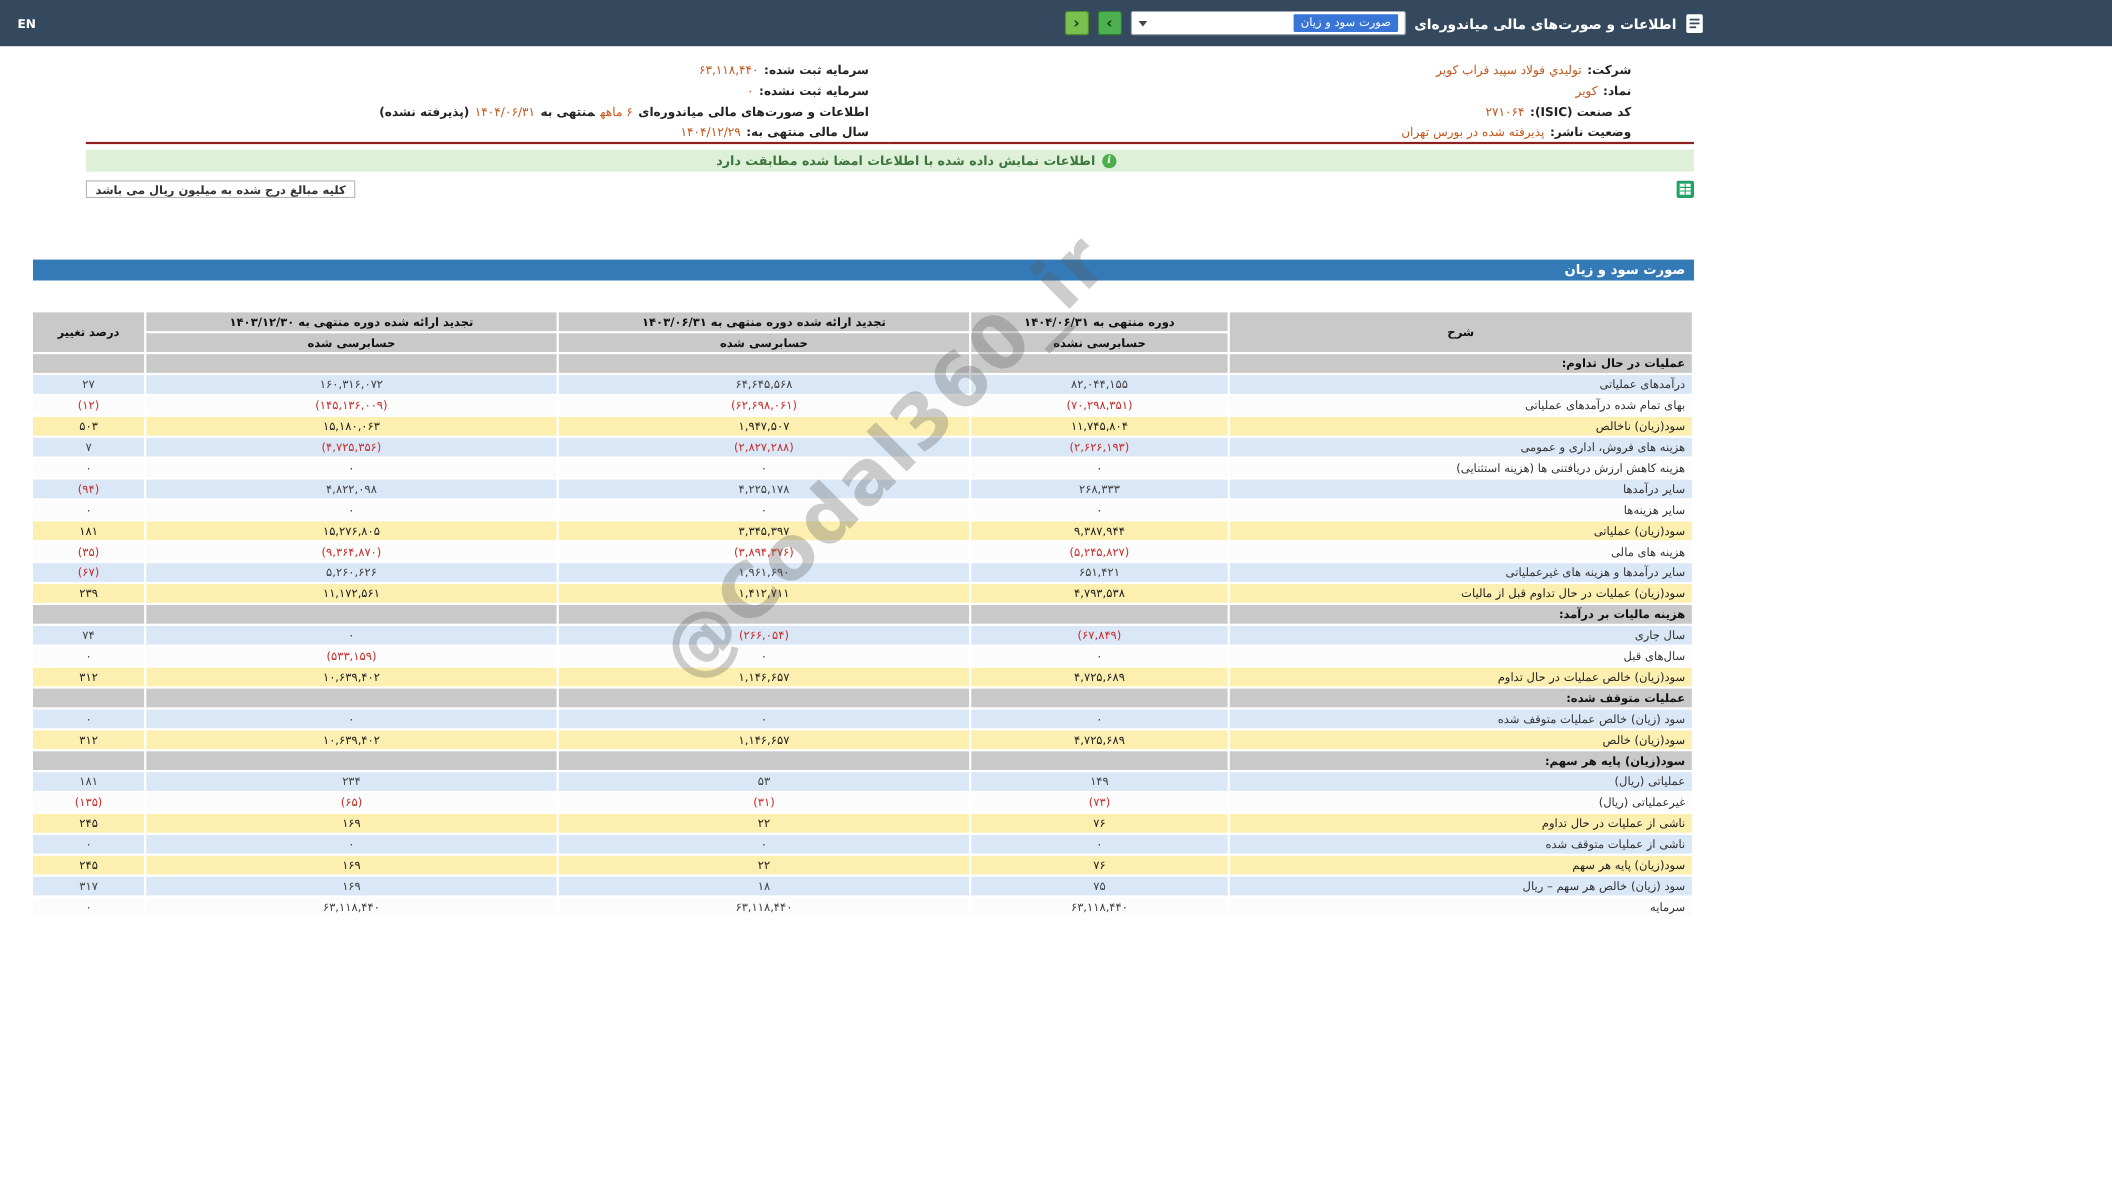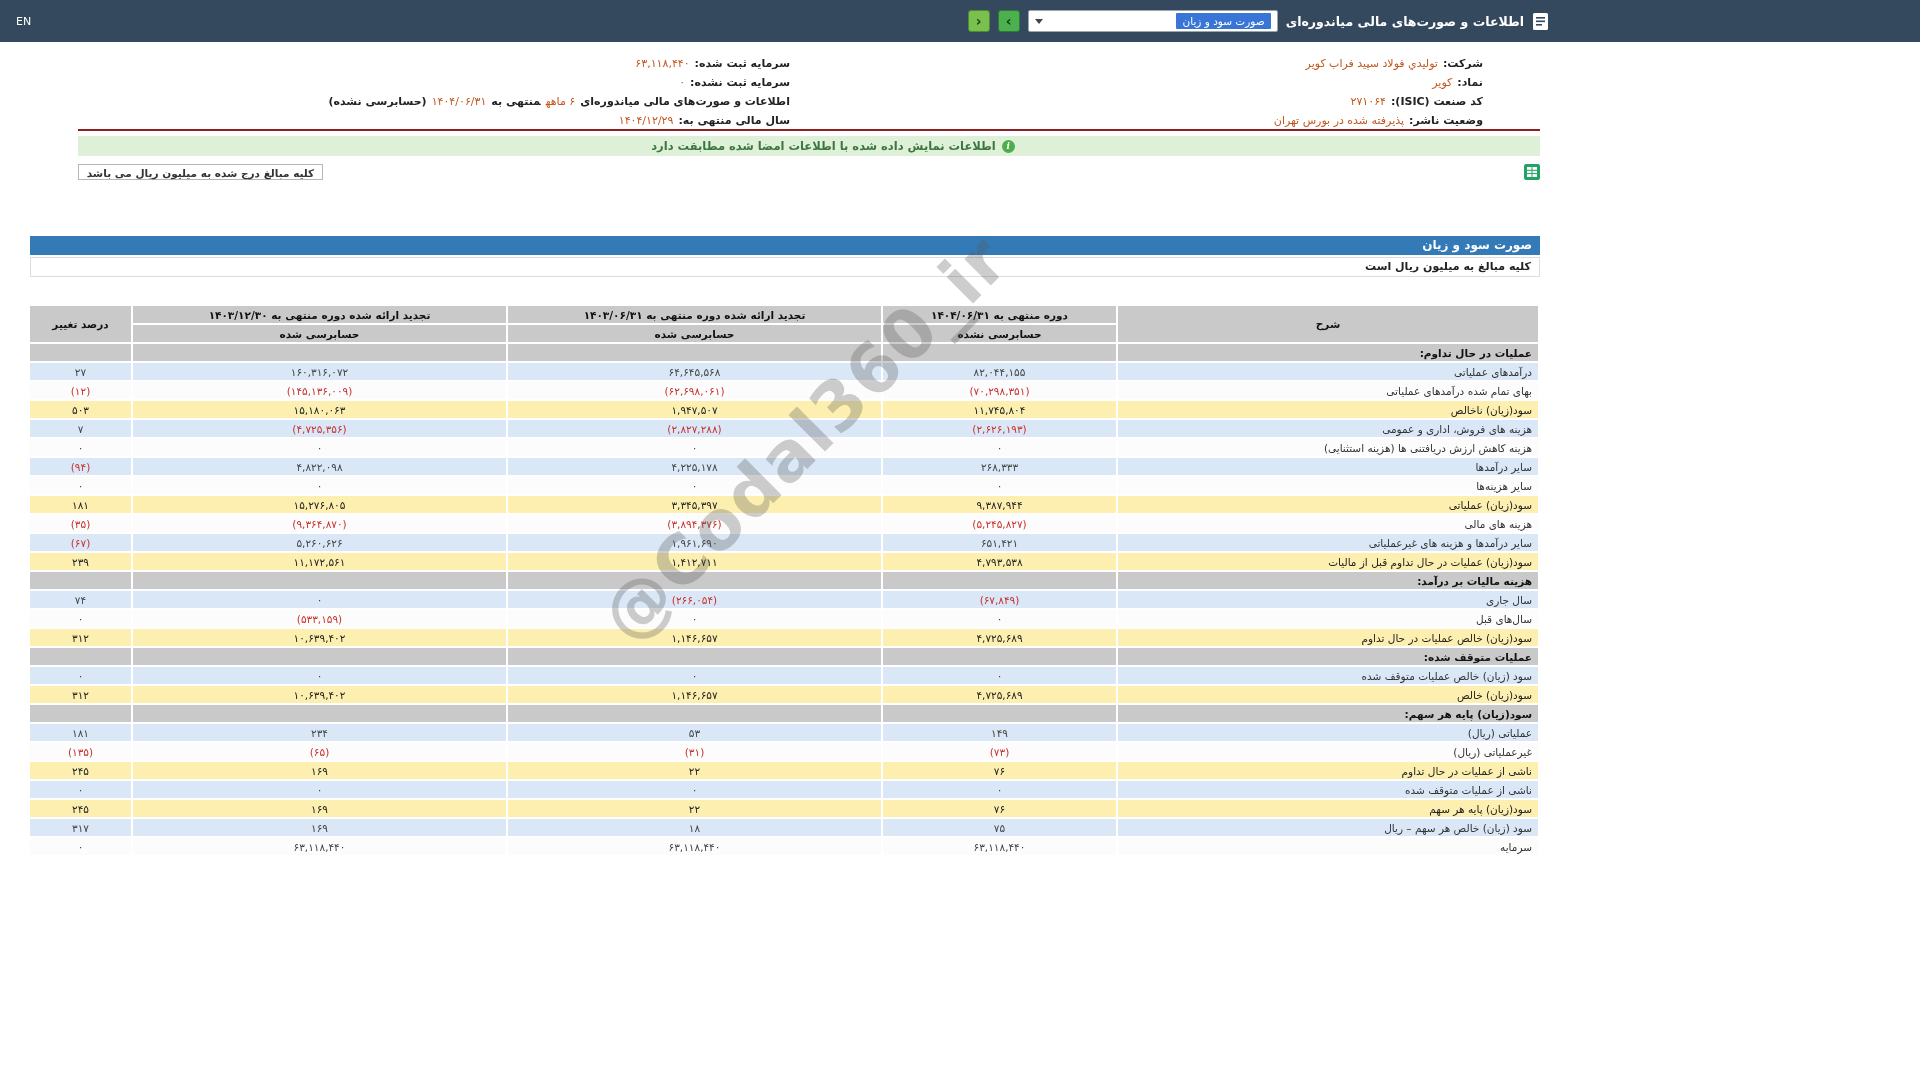--- a/index.html
+++ b/index.html
@@ -22,21 +22,21 @@
   }
   .sel-text { background:#3875d7; color:#fff; font-size:10.5px; height:16px; line-height:16px; padding:0 6px; border-radius:1px; white-space:nowrap; }
   .caret { width:0; height:0; border-left:4px solid transparent; border-right:4px solid transparent; border-top:5px solid #444; }
   .nav-btn {
     width:22px; height:22px; border-radius:3px; display:flex; align-items:center; justify-content:center;
     font-size:14px; font-weight:bold; cursor:pointer; line-height:1; padding:0;
     font-family:"DejaVu Sans", sans-serif;
   }
   .nav-btn.next { background:#4caf50; border:1px solid #2e7d32; color:#123d18; }
   .nav-btn.prev { background:#79c04f; border:1px solid #4e8c2e; color:#1c3d12; }
-  .en { color:#fff; font-size:11px; text-decoration:none; margin-right:auto; cursor:pointer; }
+  .en { color:#fff; font-size:11px; text-decoration:none; margin-right:auto; cursor:pointer;font-weight:bold; }
   
   .content { width:1510px; margin-left:30px; margin-right:380px; }
   .head-wrap { margin-left:48px; padding-top:12px; }
   
   table.info { width:100%; border-collapse:collapse; border-bottom:2px solid #8e1f1f; }
   table.info td { height:19px; font-size:11px; vertical-align:middle; }
   table.info td.r { width:50%; padding-left:20px; padding-right:57px; }
   table.info td.l { width:50%; padding-right:19px; }
   .lbl { font-weight:bold; color:#222; }
   .val { color:#c3571e; margin-right:5px; margin-left:5px; }
@@ -125,21 +125,21 @@
           <tr>
             <td class="r"><span class="lbl">شرکت:</span><span class="val">تولیدي فولاد سپید فراب کویر</span></td>
             <td class="l"><span class="lbl">سرمایه ثبت شده:</span><span class="val">۶۳,۱۱۸,۴۴۰</span></td>
           </tr>
           <tr>
             <td class="r"><span class="lbl">نماد:</span><span class="val">کویر</span></td>
             <td class="l"><span class="lbl">سرمایه ثبت نشده:</span><span class="val">۰</span></td>
           </tr>
           <tr>
             <td class="r"><span class="lbl">کد صنعت (ISIC):</span><span class="val">۲۷۱۰۶۴</span></td>
-            <td class="l"><span class="lbl">اطلاعات و صورت‌های مالی میاندوره‌ای</span><span class="val">۶ ماهه</span><span class="lbl">منتهی به</span><span class="val">۱۴۰۴/۰۶/۳۱</span><span class="lbl">(حسابرسی نشده)</span></td>
+            <td class="l"><span class="lbl">اطلاعات و صورت‌های مالی میاندوره‌ای</span><span class="val">۶ ماهه</span><span class="lbl">منتهی به</span><span class="val">۱۴۰۴/۰۶/۳۱</span><span class="lbl">(پذیرفته نشده)</span></td>
           </tr>
           <tr>
             <td class="r"><span class="lbl">وضعیت ناشر:</span><span class="val">پذیرفته شده در بورس تهران</span></td>
             <td class="l"><span class="lbl">سال مالی منتهی به:</span><span class="val">۱۴۰۴/۱۲/۲۹</span></td>
           </tr>
         </tbody>
     </table>
 
     <div class="banner">
       <span class="info-icon">i</span>
@@ -154,21 +154,20 @@
           <line x1="8" y1="3" x2="8" y2="13" stroke="#21a366" stroke-width="1"></line>
           <line x1="3" y1="6.3" x2="13" y2="6.3" stroke="#21a366" stroke-width="1"></line>
           <line x1="3" y1="9.6" x2="13" y2="9.6" stroke="#21a366" stroke-width="1"></line>
         </svg>
       </span>
       <span class="note-box">کلیه مبالغ درج شده به میلیون ریال می باشد</span>
     </div>
   </div>
 
   <div class="blue-bar">صورت سود و زیان</div>
-  <div class="units-row">کلیه مبالغ به میلیون ریال است</div>
 
   <div class="tbl-wrap">
     <div class="watermark">@Codal360_ir</div>
     <table class="data">
       <colgroup>
         <col style="width:420px">
         <col style="width:233px">
         <col style="width:373px">
         <col style="width:373px">
         <col style="width:101px">

